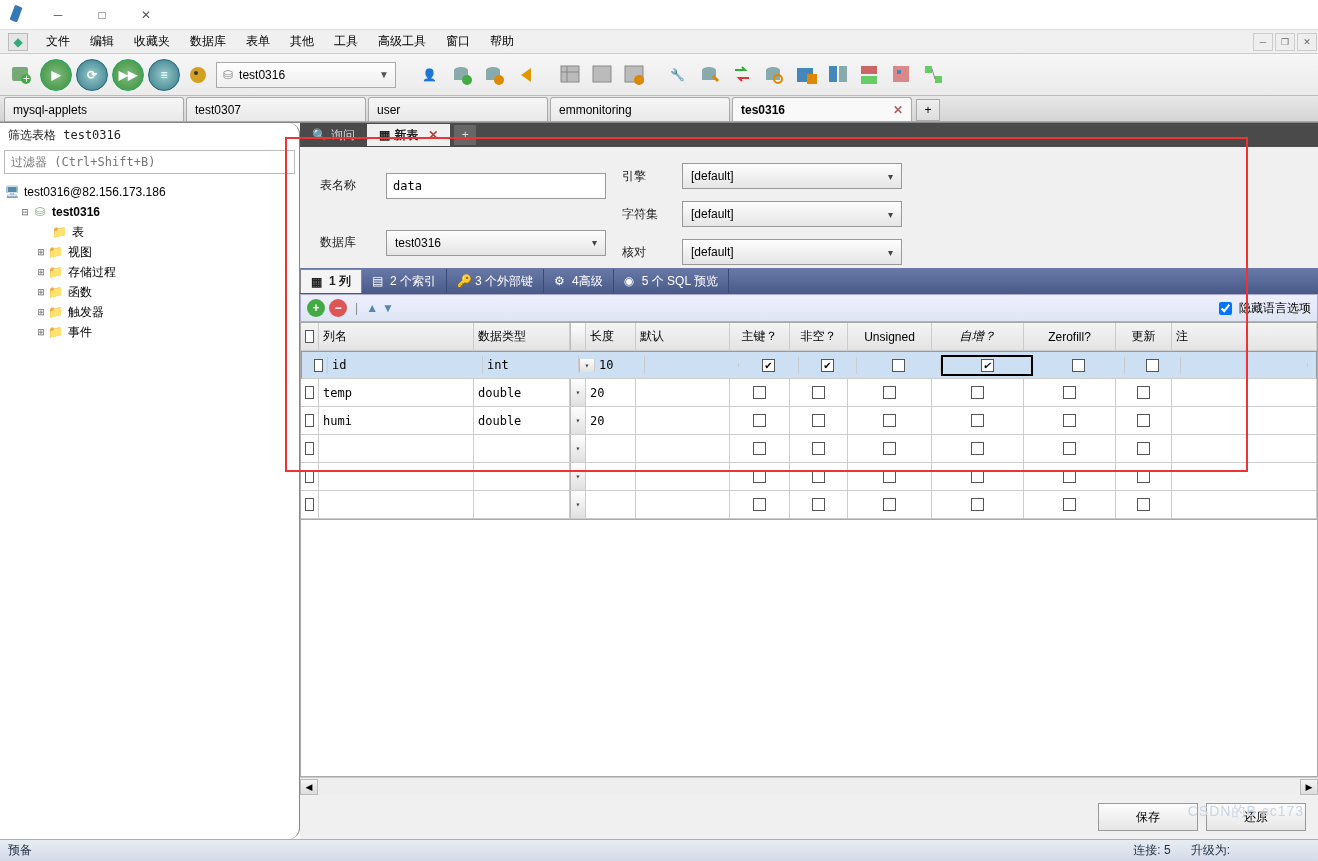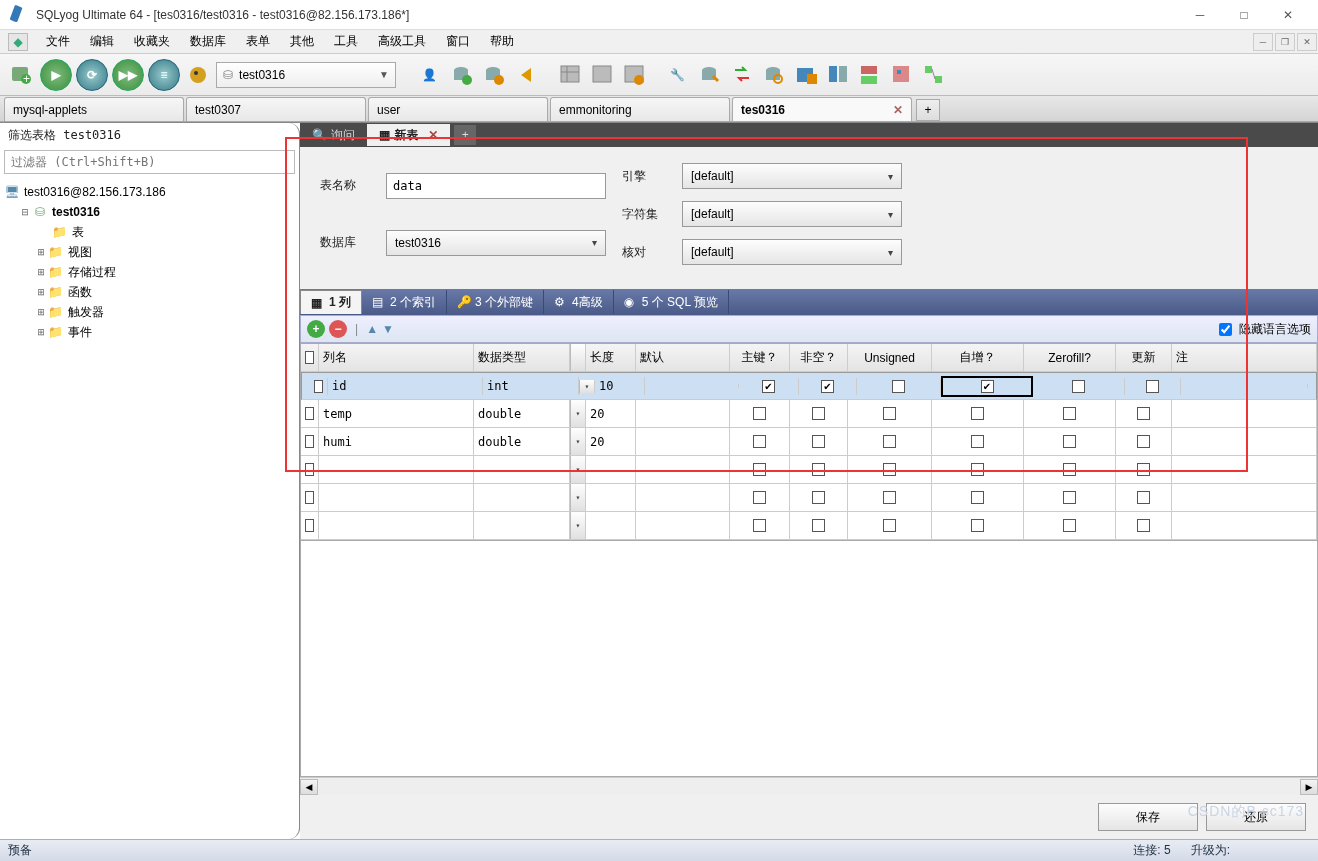--- a/index.html
+++ b/index.html
@@ -38,21 +38,21 @@
 .indent1 { padding-left: 14px; }
 .indent2 { padding-left: 30px; }
 .indent3 { padding-left: 48px; }
 .bold { font-weight: bold; }
 .maincol { flex: 1; background: #f0f0f0; display: flex; flex-direction: column; position: relative; }
 .innertabs { height: 24px; background: #4a4a4a; display: flex; align-items: center; }
 .itab { height: 22px; padding: 0 12px; display: flex; align-items: center; color: #ddd; gap: 4px; }
 .itab.active { background: #f0f0f0; color: #222; font-weight: bold; }
 .itabadd { width: 22px; height: 20px; background: #666; display: flex; align-items: center; justify-content: center; color: #ddd; margin-left: 4px; }
 .redbox { position: absolute; left: -15px; top: 14px; width: 963px; height: 335px; border: 2px solid #e33; pointer-events: none; z-index: 20; }
-.formarea { padding: 16px 20px 24px; display: flex; gap: 16px; }
+.formarea { padding: 16px 20px 3px; display: flex; gap: 16px; }
 .formcol { display: grid; grid-template-columns: 56px 220px; gap: 12px 10px; align-items: center; }
 .formcol2 { display: grid; grid-template-columns: 50px 220px; gap: 12px 10px; align-items: center; }
 .formlabel { text-align: left; color: #222; }
 .txtinput { height: 26px; border: 1px solid #999; background: #fff; padding: 0 6px; font-family: Consolas, monospace; }
 .sel { height: 26px; border: 1px solid #999; background: linear-gradient(#fdfdfd,#e5e5e5); display: flex; align-items: center; padding: 0 8px; font-family: Consolas, monospace; }
 .sel .arrow { margin-left: auto; font-size: 10px; color: #444; }
 .subtabs { height: 26px; background: linear-gradient(#6a7aa8,#4a5a88); display: flex; align-items: center; }
 .stab { height: 24px; padding: 0 10px; display: flex; align-items: center; color: #fff; gap: 4px; border-right: 1px solid #3a4a78; }
 .stab.active { background: #f4f4f4; color: #222; font-weight: bold; border: 1px solid #888; border-bottom: none; }
 .stab .si { width: 14px; height: 14px; border-radius: 2px; }
@@ -69,21 +69,21 @@
 .gcell.hdr { font-family: "Microsoft YaHei", sans-serif; }
 .gw-chk { width: 18px; justify-content: center; }
 .gw-name { width: 155px; }
 .gw-type { width: 96px; }
 .gw-dd { width: 16px; background: linear-gradient(#fefefe,#e0e0e0); border-left: 1px solid #bbb; justify-content: center; font-size: 8px; color: #444; }
 .gw-len { width: 50px; }
 .gw-def { width: 94px; }
 .gw-pk { width: 60px; justify-content: center; }
 .gw-nn { width: 58px; justify-content: center; }
 .gw-un { width: 84px; justify-content: center; }
-.gw-ai { width: 92px; justify-content: center; }
+.gw-ai { width: 92px; justify-content: center; font-style: italic; }
 .gw-zf { width: 92px; justify-content: center; }
 .gw-up { width: 56px; justify-content: center; }
 .chk { width: 13px; height: 13px; border: 1px solid #555; background: #fff; display: flex; align-items: center; justify-content: center; font-size: 10px; }
 .chk.checked::after { content: "✔"; font-size: 10px; color: #000; }
 .ai-hi { border: 2px solid #000; }
 .scrollbars { height: 18px; background: #eee; border-top: 1px solid #ccc; display: flex; align-items: center; }
 .sbtn { width: 18px; height: 16px; background: linear-gradient(#f4f4f4,#ddd); border: 1px solid #bbb; display: flex; align-items: center; justify-content: center; font-size: 9px; }
 .actbtns { height: 44px; display: flex; align-items: center; justify-content: flex-end; padding-right: 12px; gap: 8px; }
 .btn { width: 100px; height: 28px; background: linear-gradient(#fdfdfd,#e5e5e5); border: 1px solid #999; display: flex; align-items: center; justify-content: center; }
 .statusbar { height: 22px; background: linear-gradient(#e8ecf4,#d4dae8); border-top: 1px solid #aac; display: flex; align-items: center; padding: 0 8px; color: #234; }
@@ -92,21 +92,20 @@
 </style>
 </head>
 <body>
 
 <div class="titlebar">
   <span class="logo">
     <svg width="18" height="18" viewBox="0 0 18 18">
         <path d="M4 2c0-1 2-1 4-1s4 0 4 1v14c0 1-2 1-4 1s-4 0-4-1z" fill="#3478b8" transform="rotate(20 9 9)"></path>
       </svg>
   </span>
-  <span class="title">SQLyog Ultimate 64 - [tes0316/test0316 - test0316@82.156.173.186*]</span>
   <span class="winbtn">─</span>
   <span class="winbtn">□</span>
   <span class="winbtn">✕</span>
 </div>
 
 <div class="menubar">
   <span class="appicon">
       <span style="color:#3a7">◆</span>
     </span>
   <span class="menuitem">文件</span>

